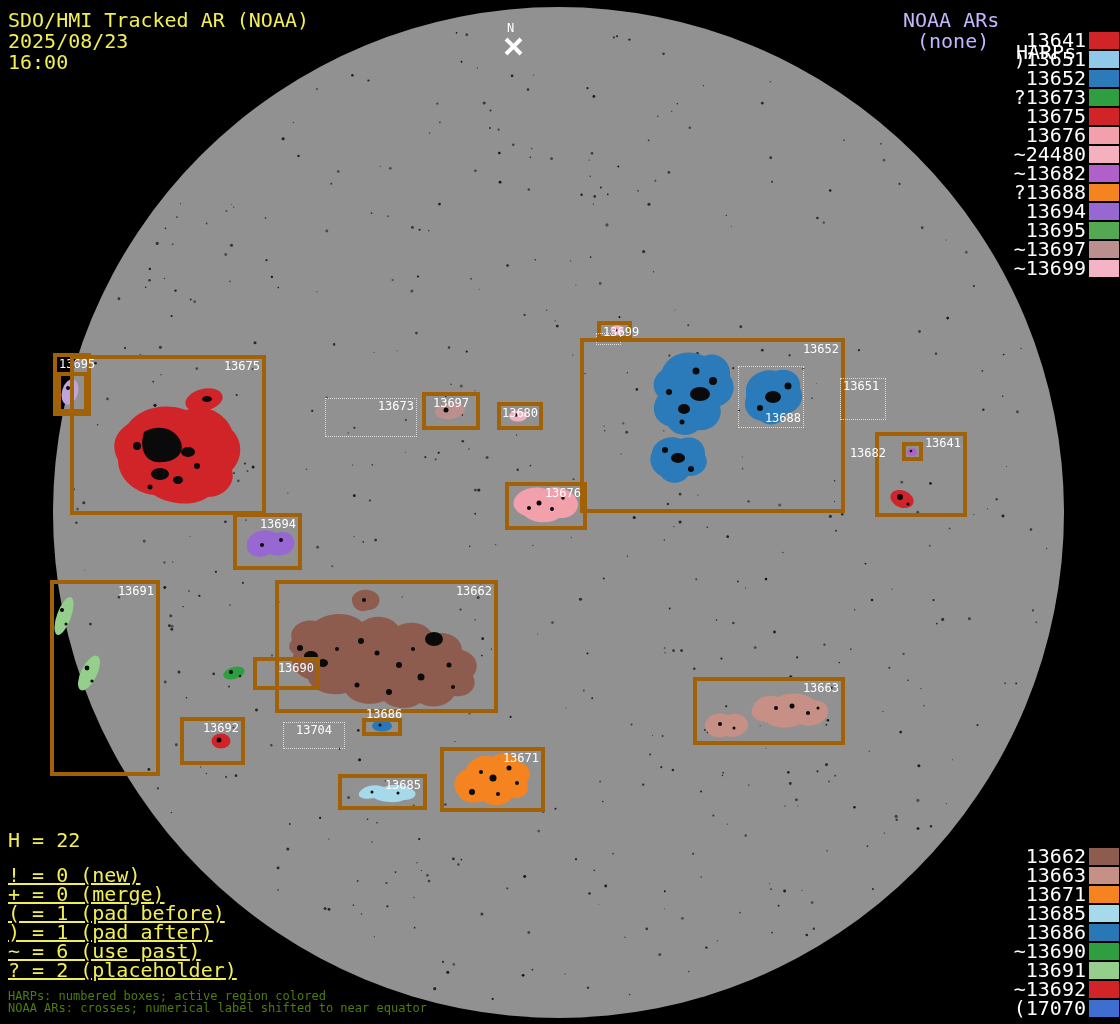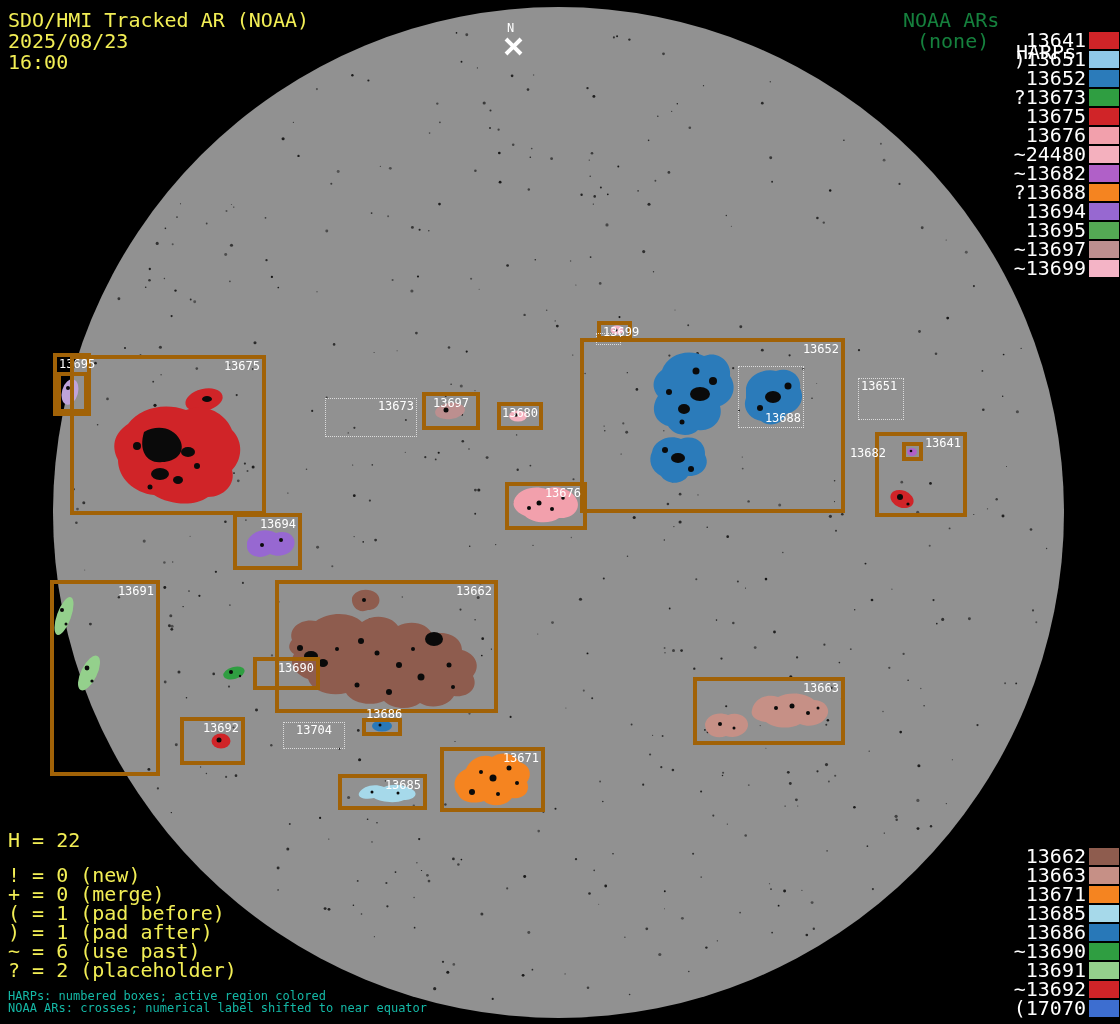--- a/index.html
+++ b/index.html
@@ -11,33 +11,33 @@
   .region-box{position:absolute;border:4px solid #a16207;box-sizing:border-box;}
   .region-box.dotted{border:1px dotted #dcdcdc;}
   .region-label{position:absolute;font-size:12px;line-height:13px;color:#ffffff;white-space:nowrap;}
   .pos-tl{left:2px;top:1px;}
   .pos-tr{right:2px;top:1px;}
   .pos-tc{left:50%;transform:translateX(-50%);top:1px;}
   .pos-br{right:2px;bottom:2px;}
   .pos-left{right:100%;margin-right:20px;top:1px;}
   .pos-above{left:0;bottom:100%;margin-bottom:1px;}
   .header{position:absolute;left:8px;top:10px;color:#f2ee55;font-size:20px;line-height:21px;}
-  .noaa{position:absolute;left:903px;top:10px;color:#15803d;font-size:20px;line-height:21px;}
+  .noaa{position:absolute;left:903px;top:10px;color:#c4b5fd;font-size:20px;line-height:21px;}
   .noaa-val{padding-left:14px;}
   .harps-title{position:absolute;left:1016px;top:10px;color:#ffffff;font-size:20px;line-height:21px;margin-top:32px;}
   .harp-list{position:absolute;right:1px;display:flex;flex-direction:column;}
   #harp-list-top{top:31px;}
   #harp-list-bottom{top:847px;}
   .legend-row{display:flex;align-items:center;justify-content:flex-end;height:19px;}
   .legend-num{color:#ffffff;font-size:20px;line-height:19px;}
   .legend-swatch{width:30px;height:17px;margin-left:3px;display:inline-block;}
   .hcount{position:absolute;left:8px;top:830px;color:#f2ee55;font-size:20px;line-height:21px;}
-  #stat-lines{position:absolute;left:8px;top:866px;color:#f2ee55;font-size:20px;}
+  #stat-lines{position:absolute;left:8px;top:866px;color:#f2ee55;font-size:20px;text-decoration:underline;}
   #stat-lines .stat-line{height:19px;line-height:19px;white-space:pre;}
-  #footnotes{position:absolute;left:8px;top:990px;color:#14b8a6;font-size:12px;}
+  #footnotes{position:absolute;left:8px;top:990px;color:#4d7c0f;font-size:12px;}
   #footnotes .footnote-line{height:12px;line-height:12px;white-space:pre;}
   .north-label{position:absolute;left:507px;top:22px;color:#ffffff;font-size:12px;line-height:12px;}
 </style>
 </head>
 <body>
 
 <div class="stage">
 
   <div class="disk"></div>
 
@@ -750,21 +750,21 @@
       <div class="region-box" style="left: 597px; top: 321px; width: 35px; height: 19px;">
         <div class="region-label pos-tl">13699</div>
       </div>
       <div class="region-box dotted" style="left: 596px; top: 333px; width: 25px; height: 12px;"></div>
       <div class="region-box" style="left: 580px; top: 338px; width: 265px; height: 175px;">
         <div class="region-label pos-tr">13652</div>
       </div>
       <div class="region-box dotted" style="left: 738px; top: 366px; width: 66px; height: 62px;">
         <div class="region-label pos-br">13688</div>
       </div>
-      <div class="region-box dotted" style="left: 858px; top: 378px; width: 46px; height: 42px;">
+      <div class="region-box dotted" style="left: 840px; top: 378px; width: 46px; height: 42px;">
         <div class="region-label pos-tl">13651</div>
       </div>
       <div class="region-box" style="left: 875px; top: 432px; width: 92px; height: 85px;">
         <div class="region-label pos-tr">13641</div>
       </div>
       <div class="region-box" style="left: 902px; top: 442px; width: 21px; height: 19px;">
         <div class="region-label pos-left">13682</div>
       </div>
       <div class="region-box" style="left: 505px; top: 482px; width: 82px; height: 48px;">
         <div class="region-label pos-tr">13676</div>

